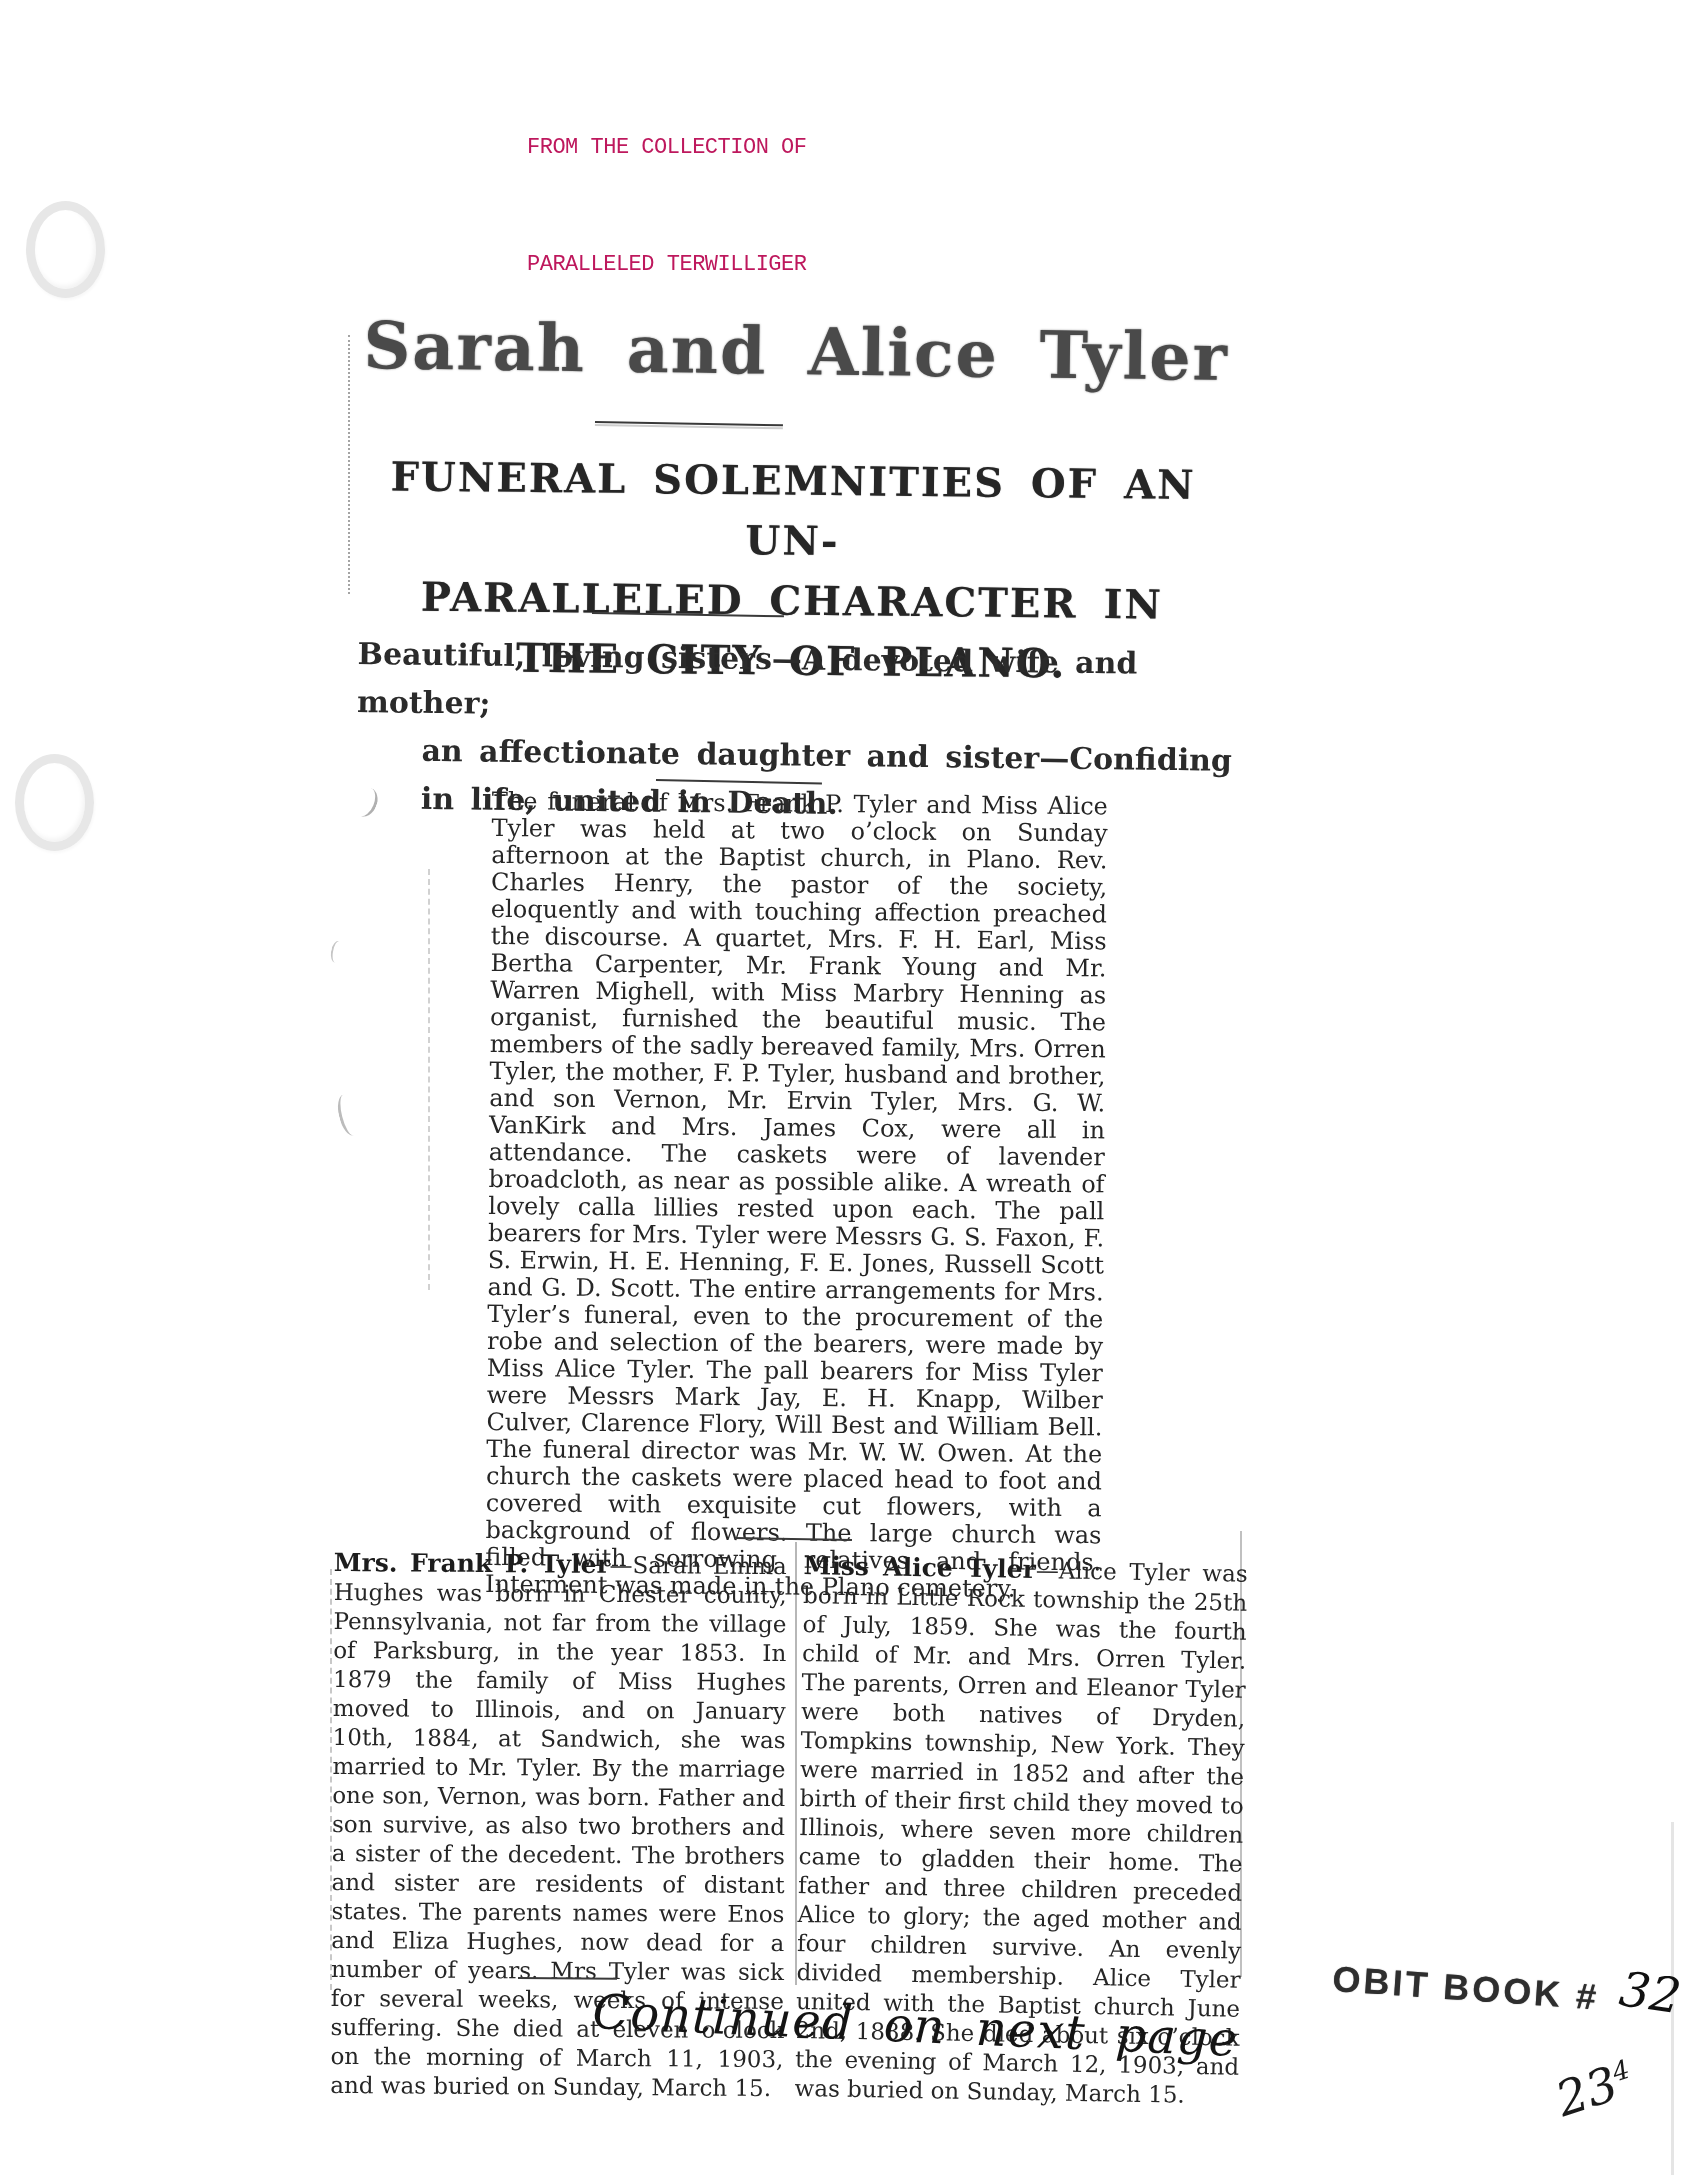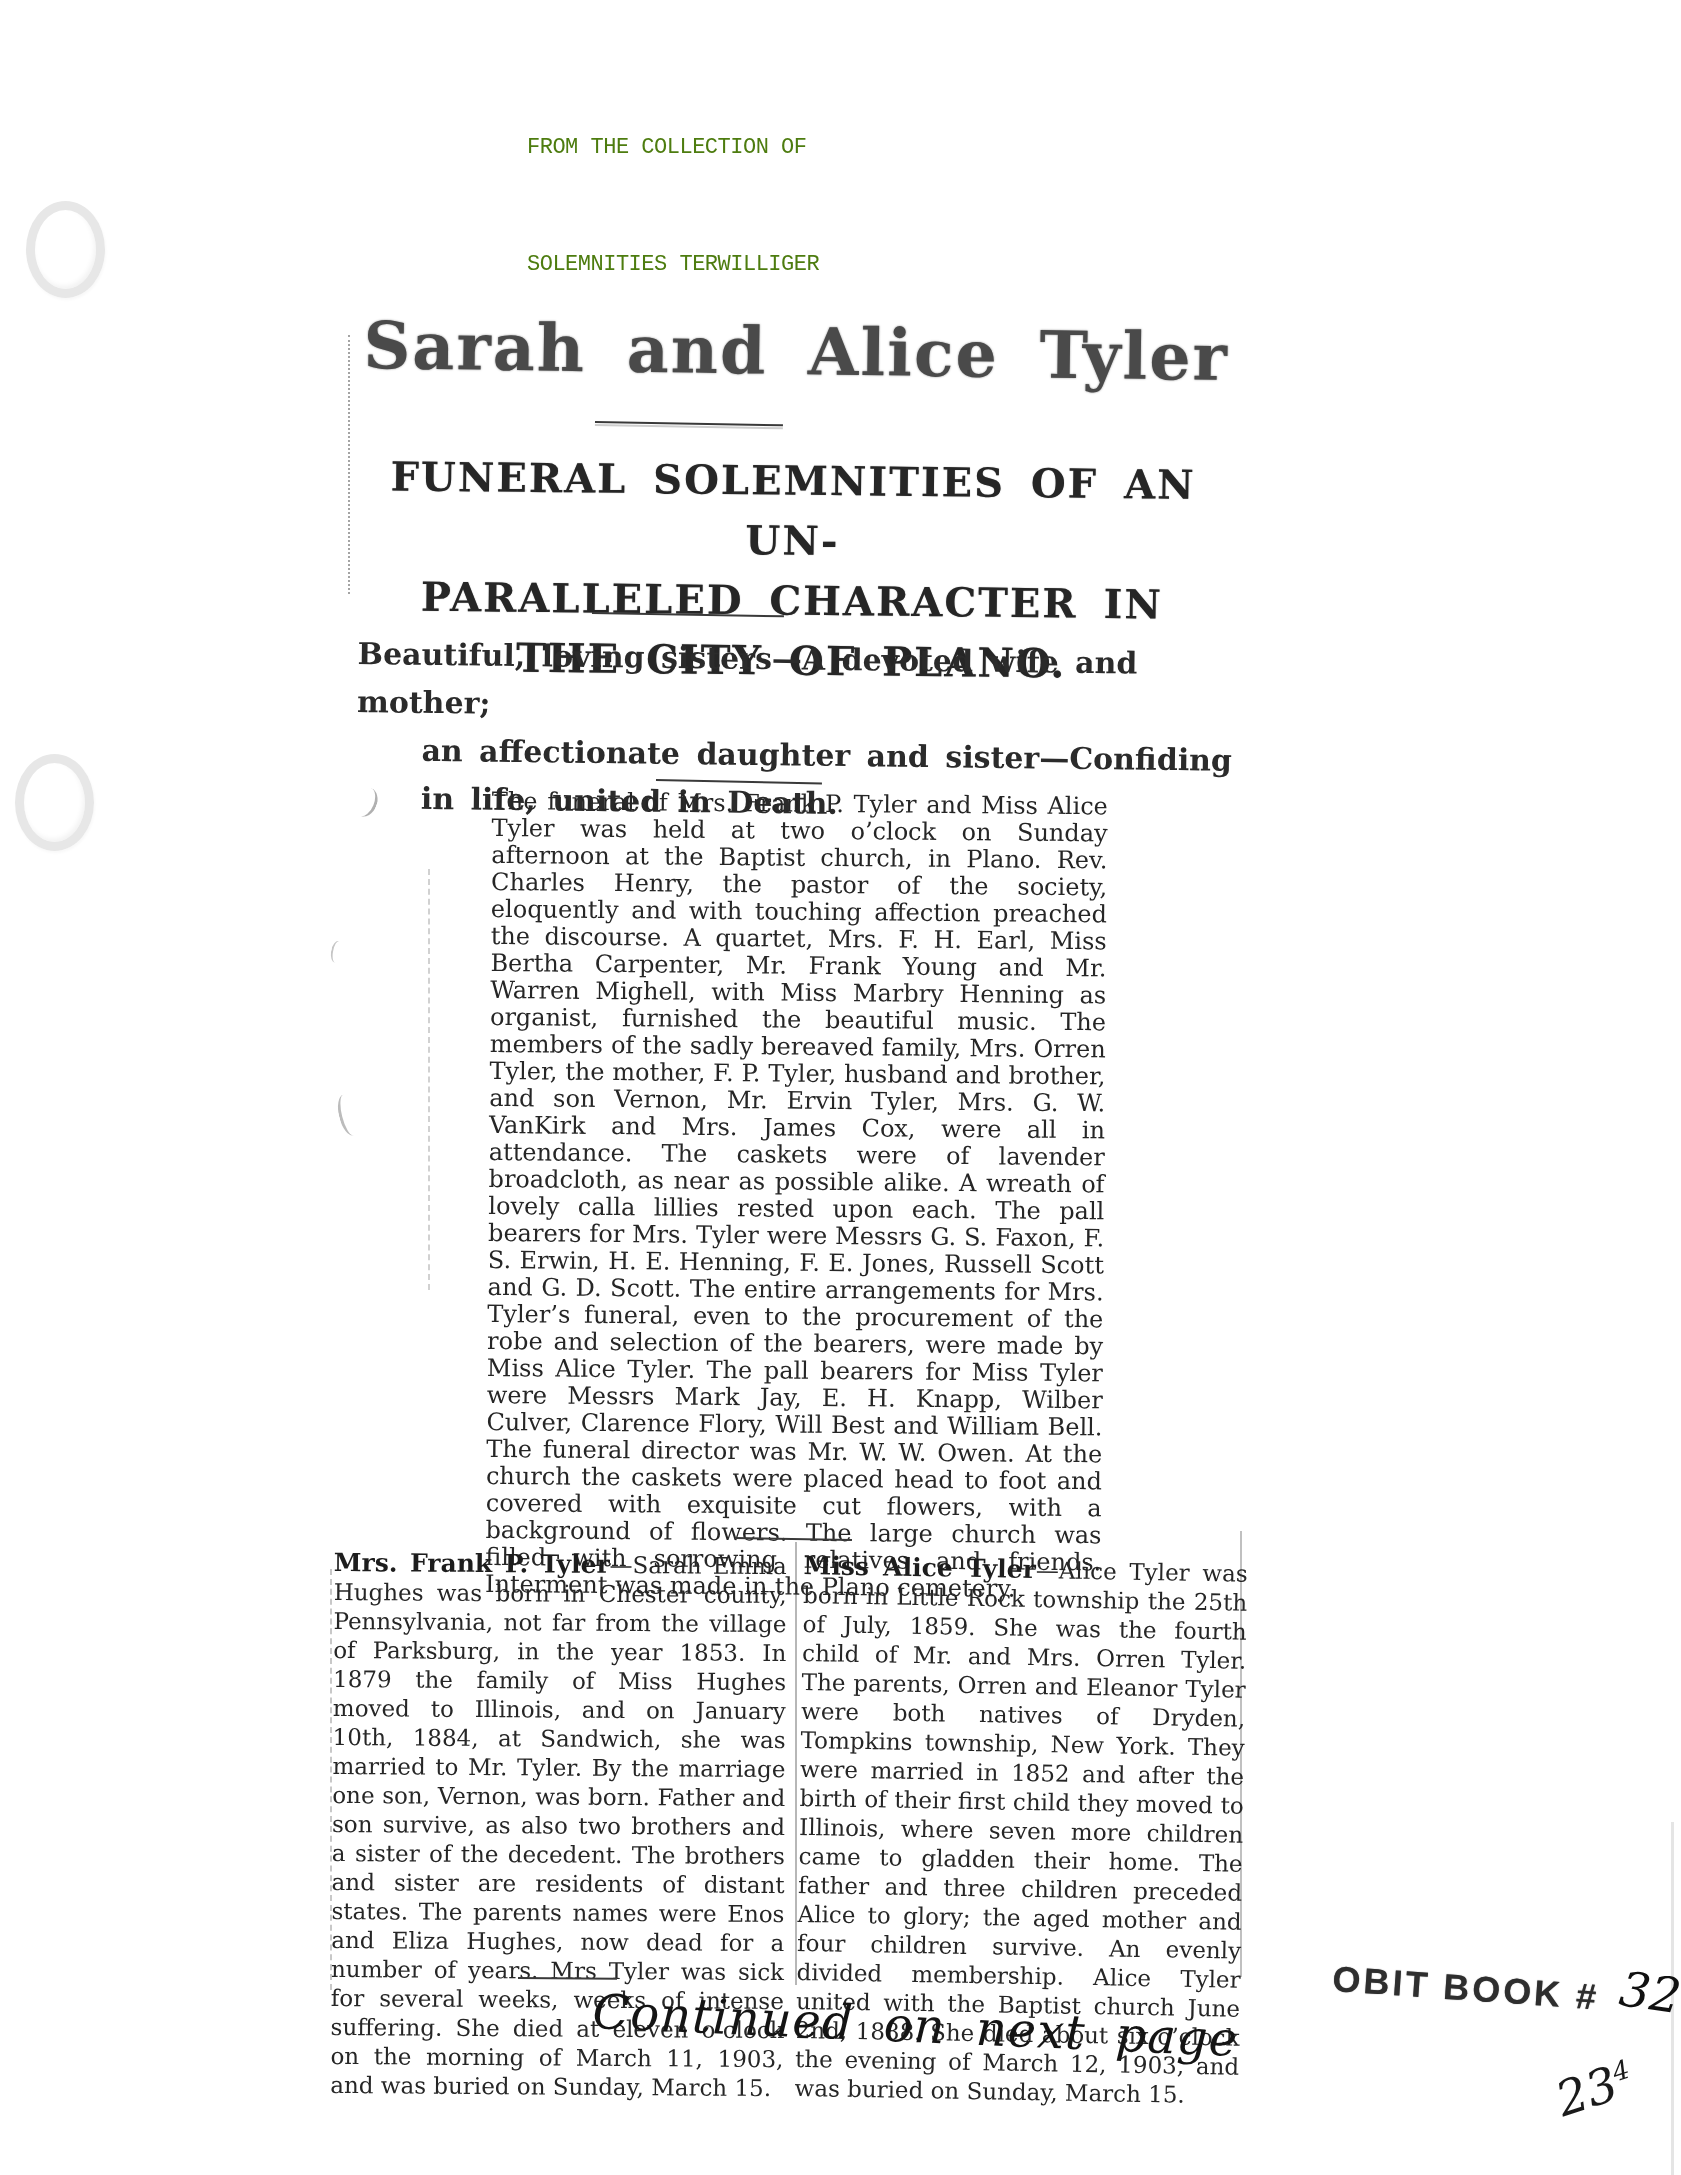--- a/index.html
+++ b/index.html
@@ -11,21 +11,21 @@
     overflow: hidden;
     font-family: "DejaVu Serif", serif;
   }
   .abs { position: absolute; }
 
   
   .collection {
     left: 527px; top: 50px;
     font-family: "Liberation Mono", "DejaVu Sans Mono", monospace;
     font-size: 22px; letter-spacing: -0.5px;
-    line-height: 39px; color: #4d7c0f;
+    line-height: 39px; color: #be185d;
     white-space: pre;
   }
 
   
   .hole {
     border: 9px solid #e7e7e7;
     border-radius: 50%;
     box-shadow: inset -2px -3px 5px rgba(0,0,0,0.05), 1px 2px 3px rgba(0,0,0,0.03);
   }
   .hole1 { left: 26px; top: 201px; width: 61px; height: 79px; }
@@ -132,21 +132,21 @@
   .smudge2 { left: 339px; top: 1094px; width: 16px; height: 42px; border-left: 3px solid rgba(80,80,80,0.38); transform: rotate(-14deg); }
   .smudge3 { left: 331px; top: 941px;  width: 10px; height: 22px; border-left: 2px solid rgba(90,90,90,0.35); transform: rotate(10deg); }
 </style>
 </head>
 <body>
 
 <div class="page">
 
   <div class="abs collection">
     <div>FROM THE COLLECTION OF</div>
-    <div>SOLEMNITIES TERWILLIGER</div>
+    <div>PARALLELED TERWILLIGER</div>
   </div>
 
   <div class="abs hole hole1"></div>
   <div class="abs hole hole2"></div>
 
   <div class="abs vline v-headline"></div>
   <div class="abs vline v-body"></div>
   <div class="abs vline v-colleft"></div>
   <div class="abs vline v-divider"></div>
   <div class="abs vline v-colright"></div>

